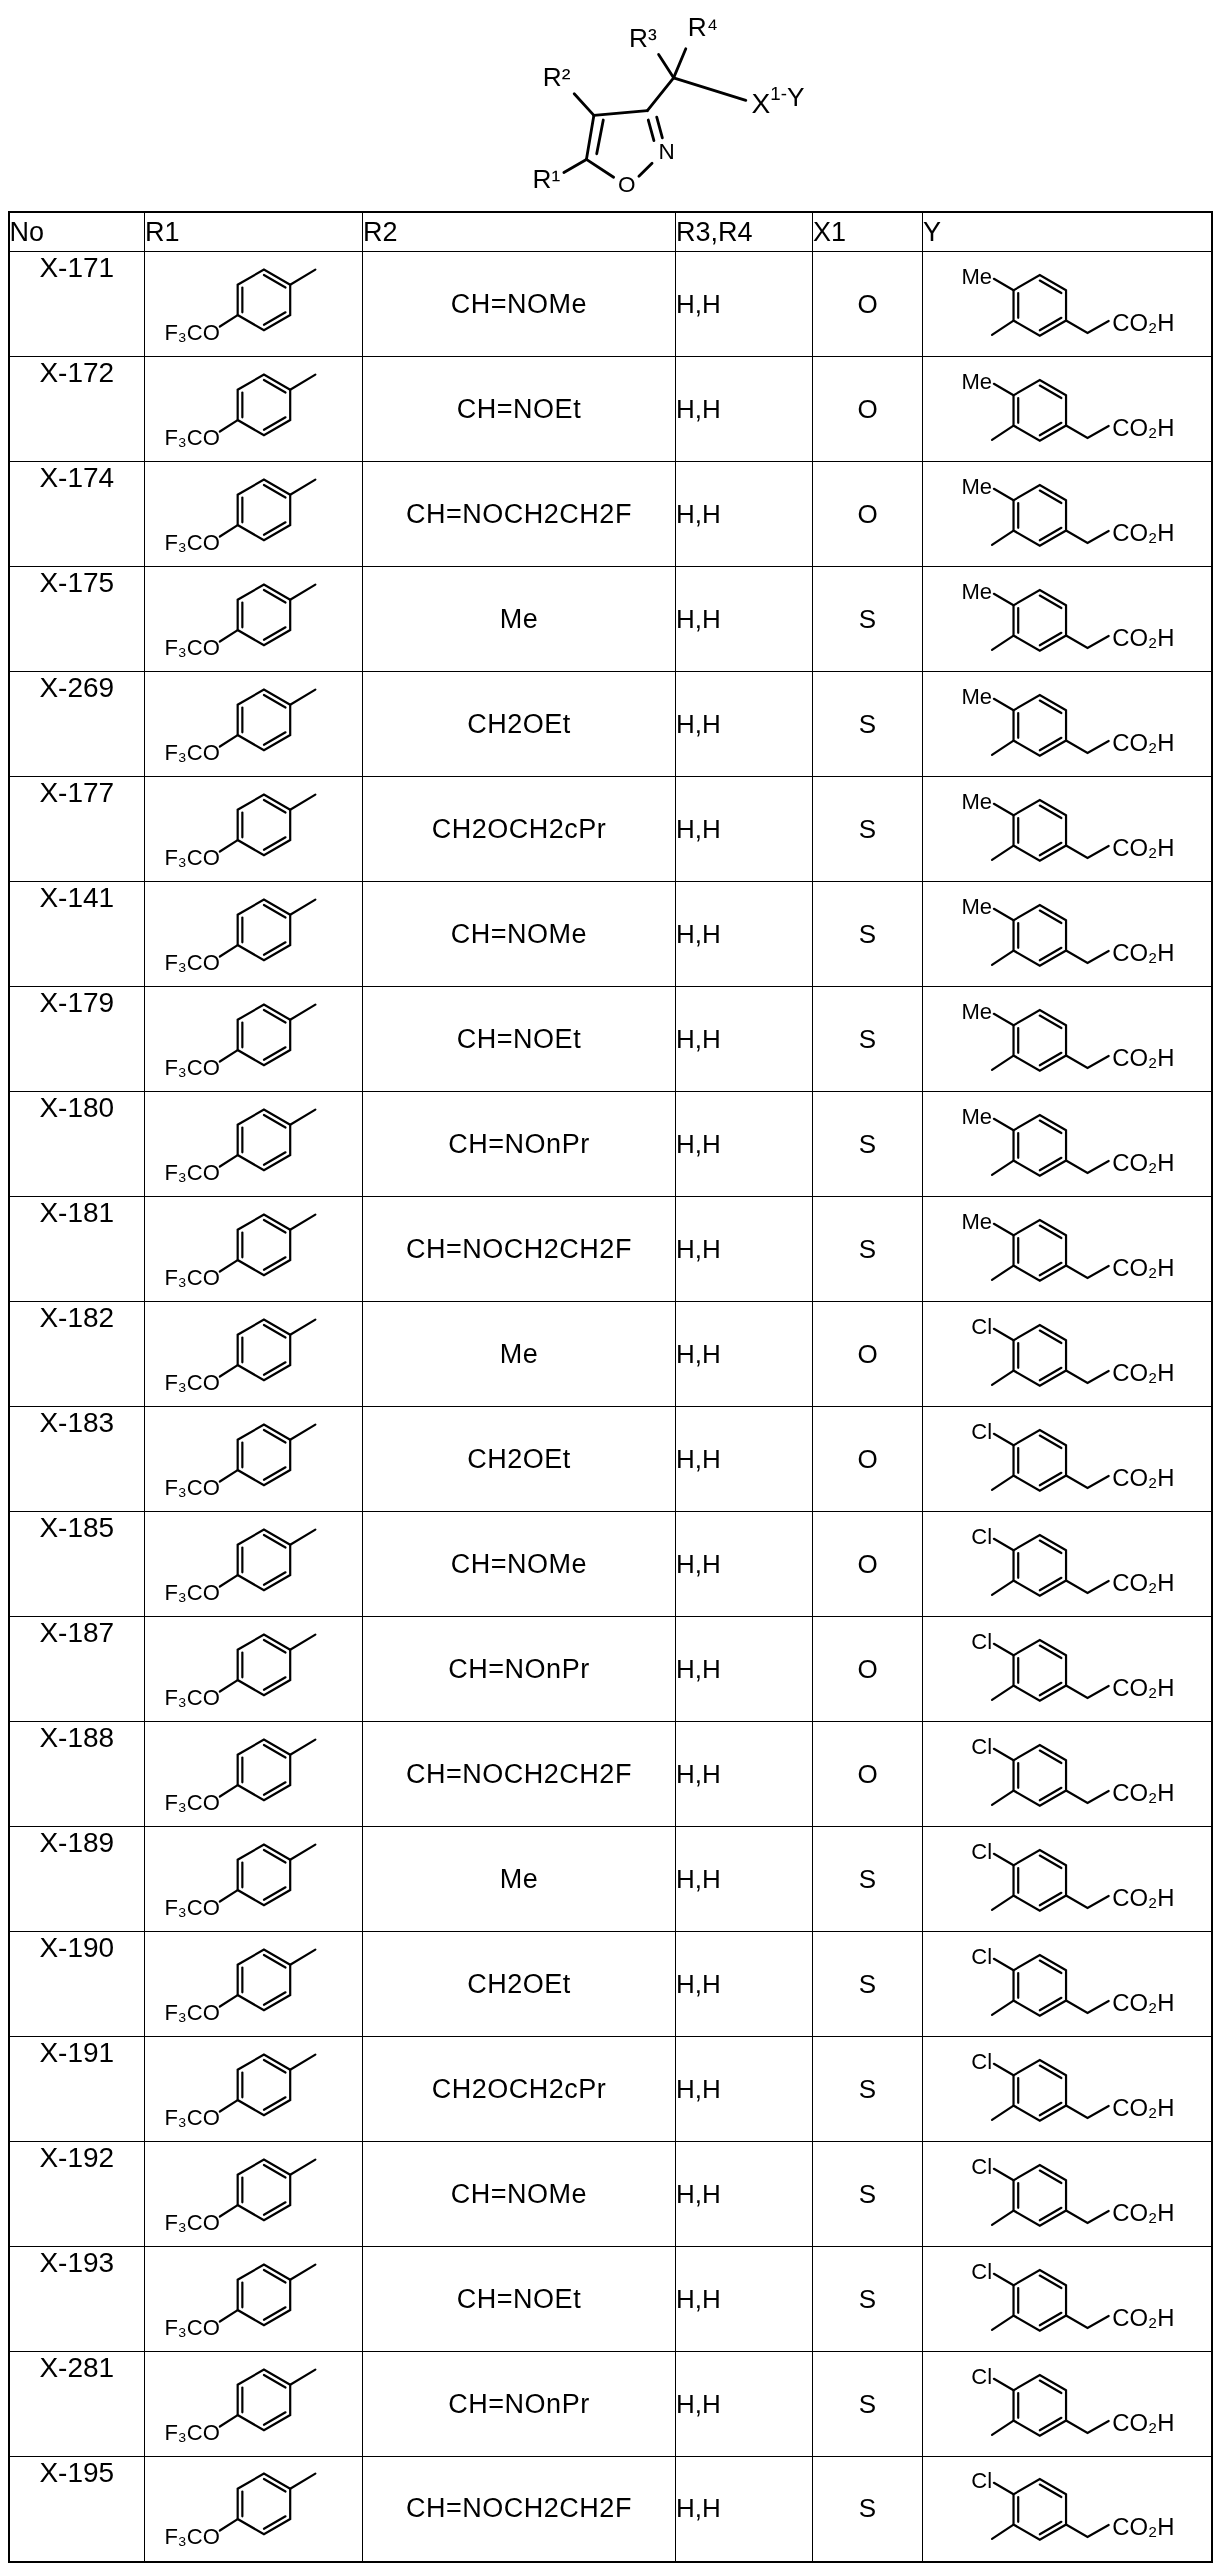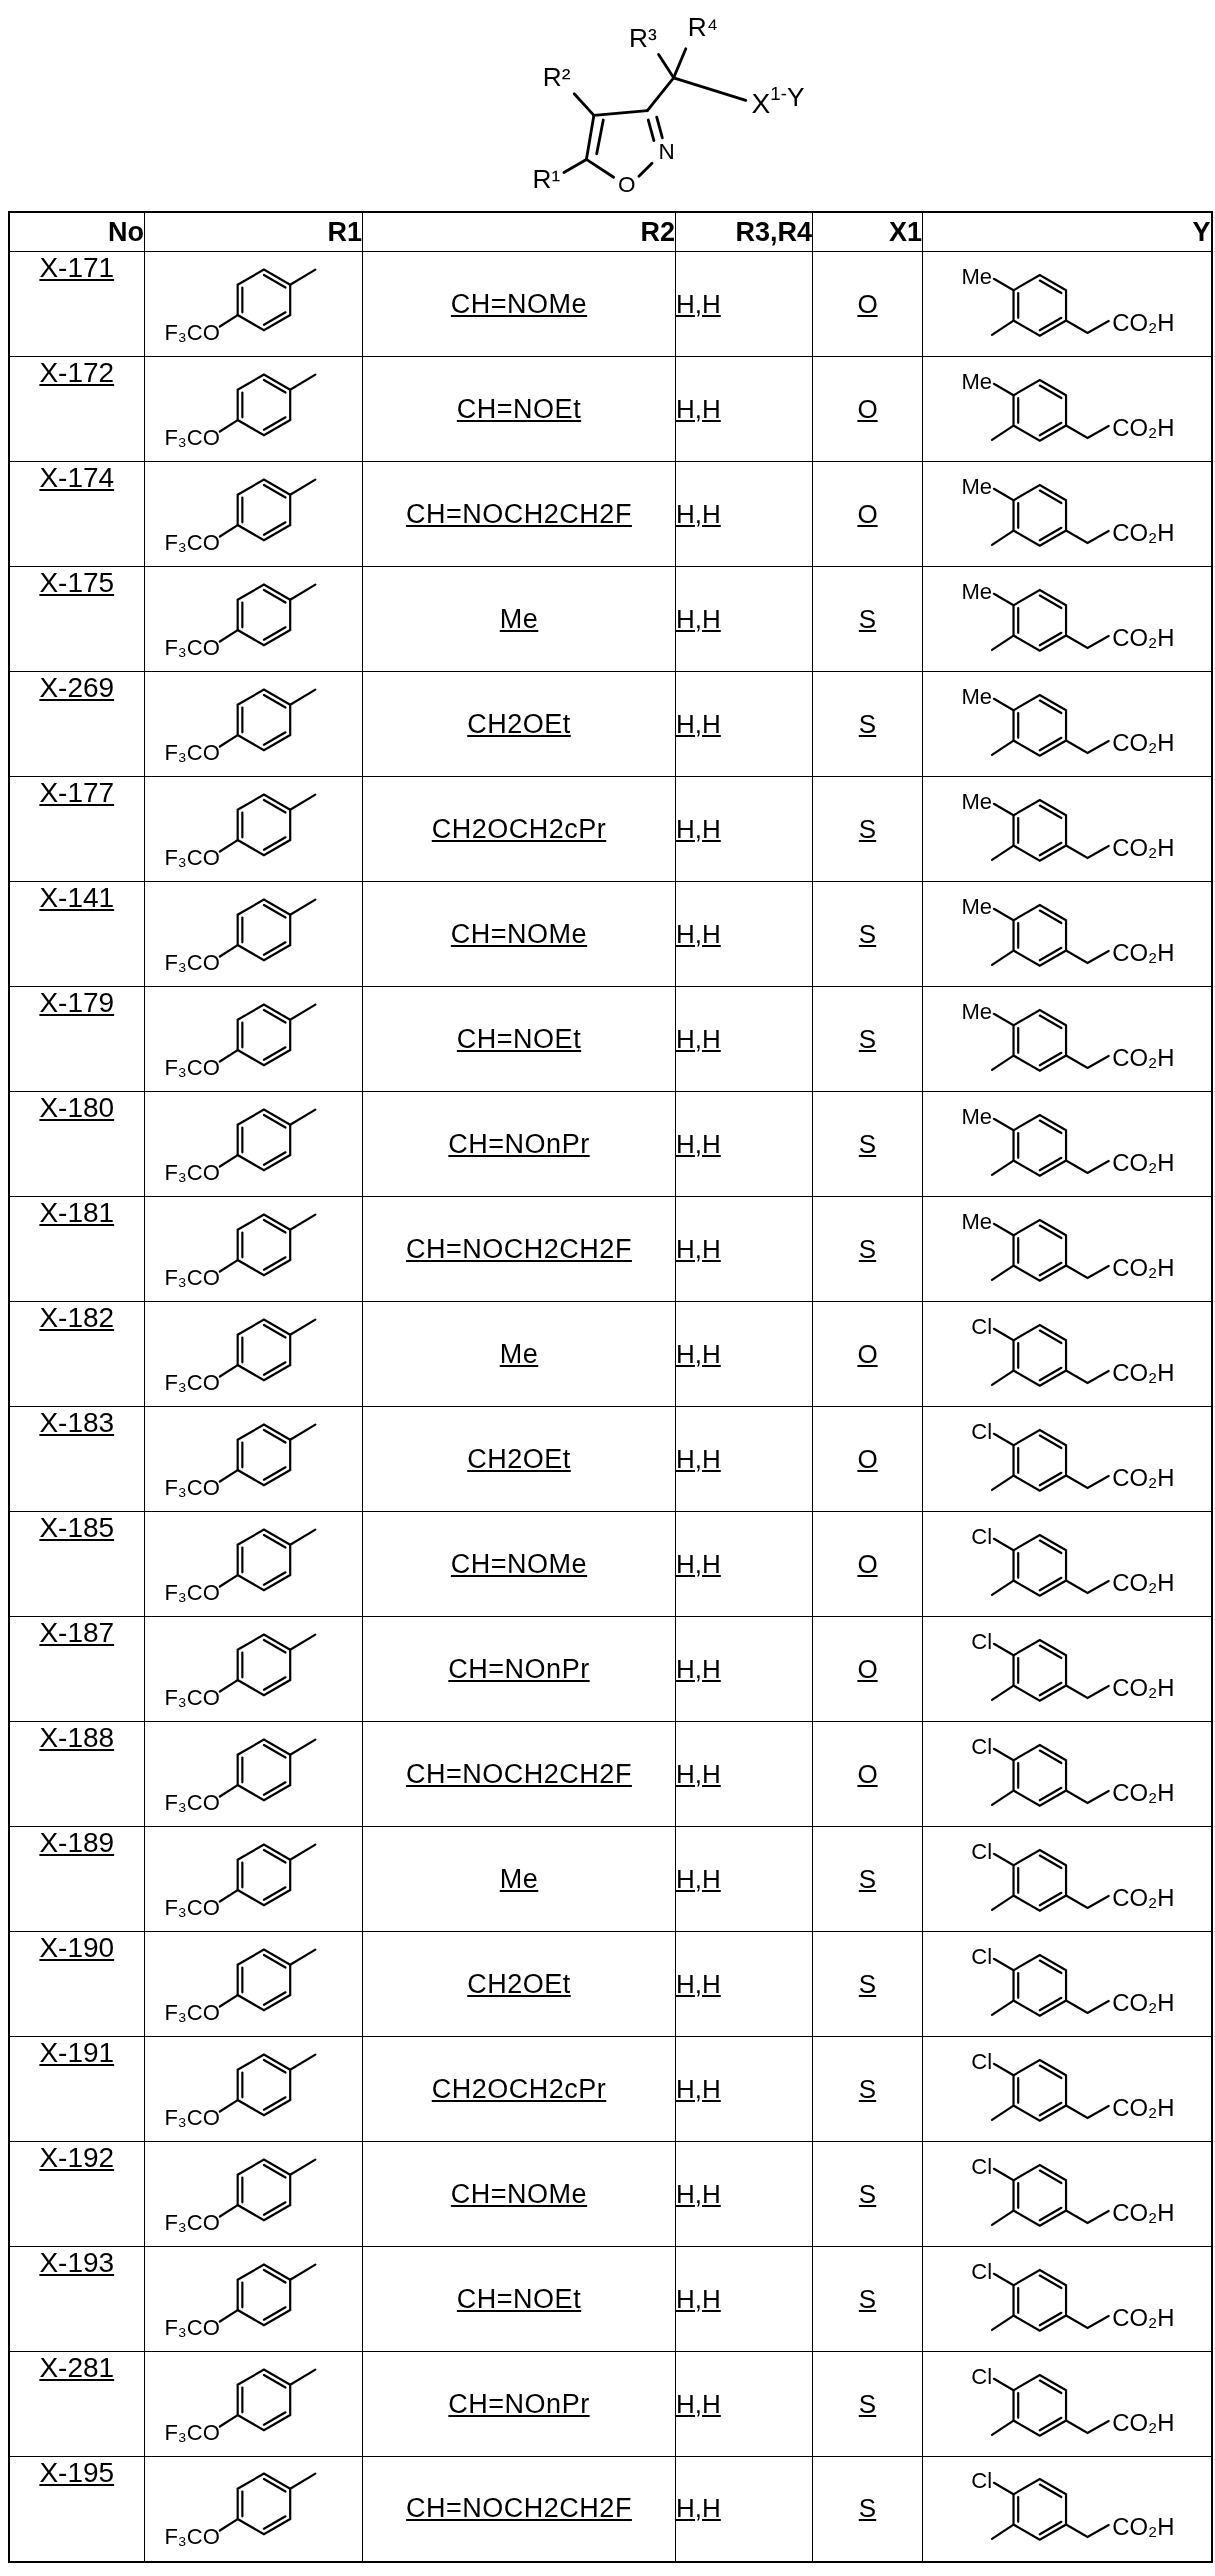--- a/index.html
+++ b/index.html
@@ -17,24 +17,24 @@
   table.compound{
     position:absolute;left:7.5px;top:211px;
     width:1203px;border-collapse:collapse;table-layout:fixed;
     border:2.8px solid #000;
   }
   table.compound th, table.compound td{
     border:1.9px solid #000;
     padding:0;overflow:hidden;
   }
   thead th{
-    height:38px;font-size:27px;font-weight:bold;
-    border-bottom:3.8px solid #000;text-align:right;
+    height:38px;font-size:27px;font-weight:normal;
+    border-bottom:3.8px solid #000;text-align:left;
   }
-  tbody tr{height:105px;text-decoration:underline;}
+  tbody tr{height:105px;}
   td.c-no{vertical-align:top;text-align:center;font-size:28px;padding-top:5.6px;}
   td.c-r1{vertical-align:middle;}
   td.c-r2{text-align:center;vertical-align:middle;font-size:27px;letter-spacing:0.5px;}
   td.c-r34{text-align:left;vertical-align:middle;font-size:26px;}
   td.c-x1{text-align:center;vertical-align:middle;font-size:26px;}
   td.c-y{vertical-align:middle;}
   .struct{display:block;}
   .atom-label{font-size:24px;}
   .acid-label{font-size:26px;}
 </style>

